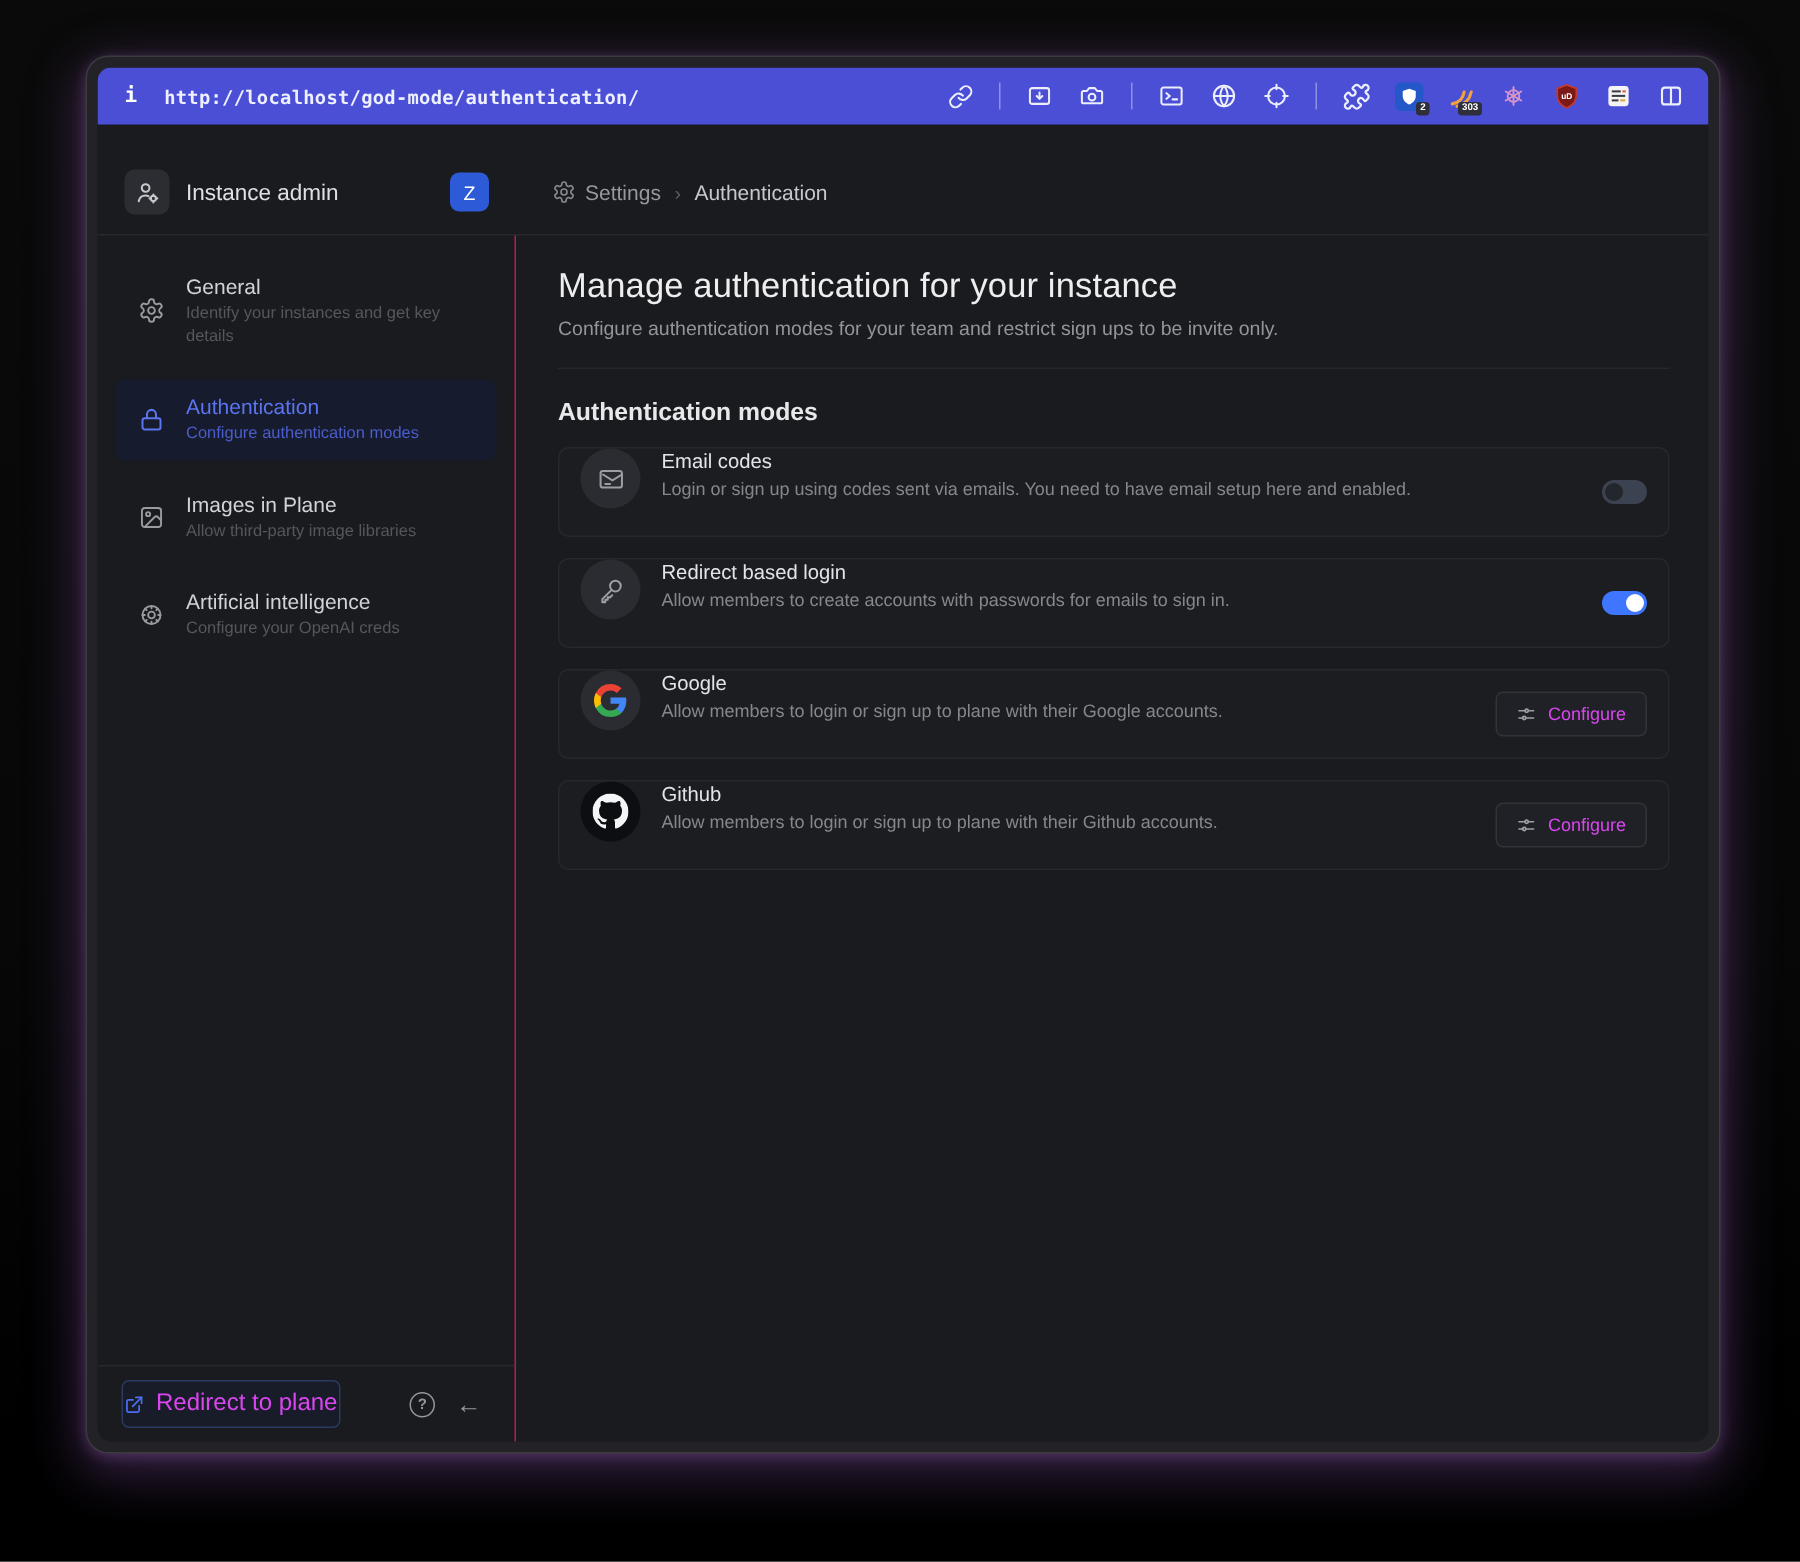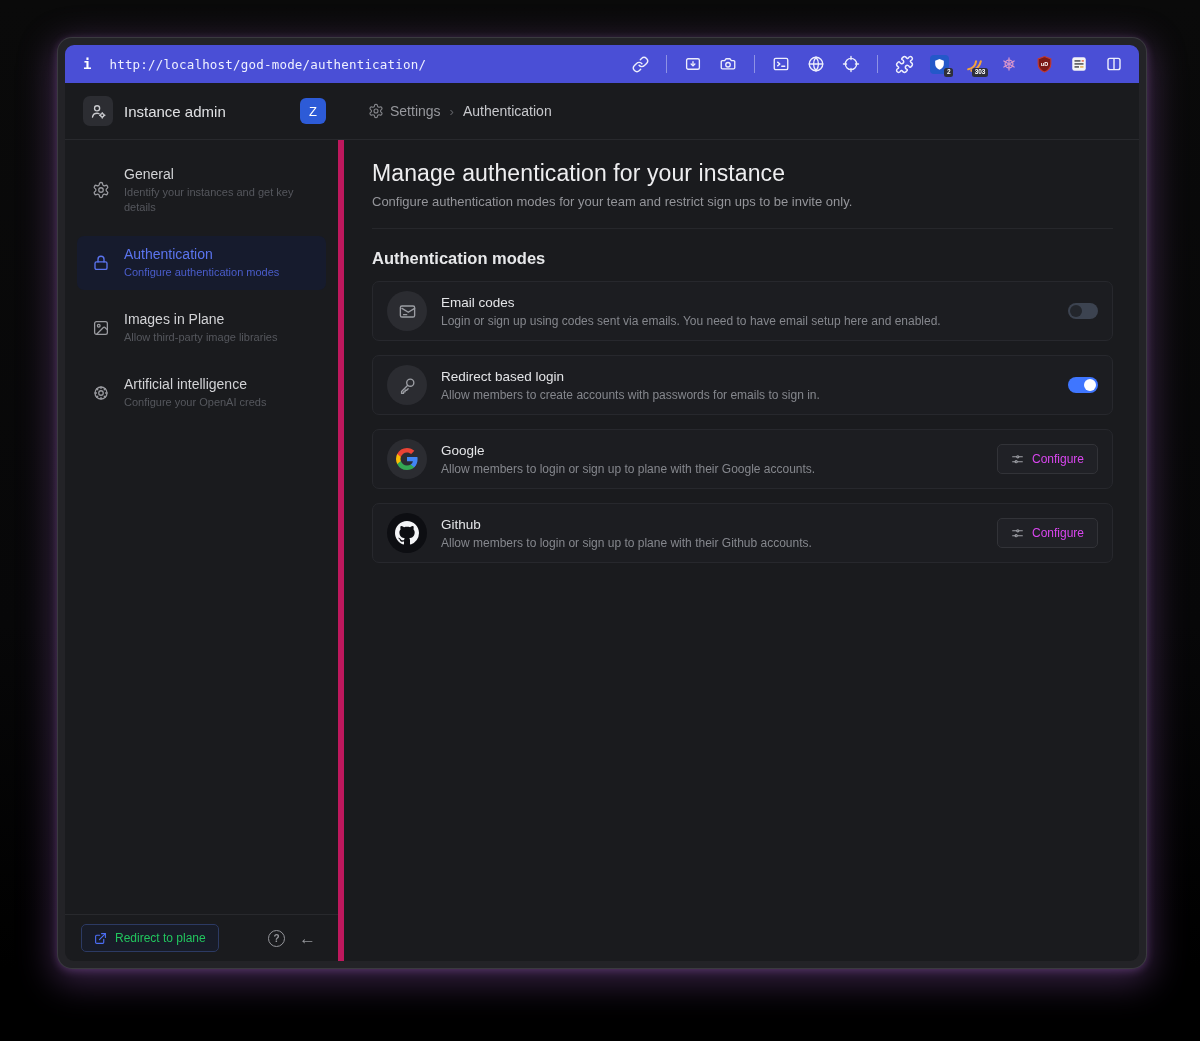--- a/index.html
+++ b/index.html
@@ -19,89 +19,89 @@
     width:100%; height:100%; border-radius:9px; overflow:hidden;
     background:#1a1b1e; display:flex; flex-direction:column;
   }
   
   .toolbar {
     height:38px; flex:0 0 38px; background:#4a4fd6;
     display:flex; align-items:center; padding:0 14px 0 18px; gap:10px;
   }
   .info-i { color:#fff; font-family:"DejaVu Sans Mono", monospace; font-weight:bold; font-size:14px; }
   .url {
-    color:#eef0ff; font-family:"DejaVu Sans Mono", monospace; font-weight:normal;
+    color:#eef0ff; font-family:"DejaVu Sans Mono", monospace; font-weight:bold;
     font-size:12.5px; letter-spacing:0.2px; margin-left:8px; flex:1 1 auto;
     white-space:nowrap; overflow:hidden;
   }
   .tb-icons { display:flex; align-items:center; gap:13px; }
   .tb-icons svg { display:block; }
   .tb-btn { position:relative; width:22px; height:22px; display:flex; align-items:center; justify-content:center; cursor:pointer; }
   .tb-div { width:1px; height:18px; background:rgba(255,255,255,0.38); margin:0 2px; }
   .badge {
     position:absolute; right:-3px; bottom:-2px; background:#2e2f3a; color:#fff;
     font-size:6.5px; font-weight:bold; line-height:1; padding:1.5px 2.5px; border-radius:2.5px;
   }
   .ext-sq { width:19px; height:19px; border-radius:4px; display:flex; align-items:center; justify-content:center; }
   
-  .app { flex:1; display:flex; flex-direction:column; min-height:0; }
+  .app { flex:1; display:flex; flex-direction:column; min-height:0;margin-top:17px; }
   .app-header { flex:0 0 57px; display:flex; align-items:center; border-bottom:1px solid #28292d; }
   .sb-header { flex:0 0 279px; display:flex; align-items:center; padding:0 18px; gap:11px; }
   .admin-ic {
     width:30px; height:30px; border-radius:7px; background:#2c2d32;
     display:flex; align-items:center; justify-content:center;
   }
   .sb-title { font-size:15px; color:#dfe0e3; font-weight:400; flex:1; }
   .avatar {
     width:26px; height:26px; border-radius:6px; background:#2d5bd7; color:#fff;
     display:flex; align-items:center; justify-content:center; font-size:13px; font-weight:500; cursor:pointer;
   }
   .breadcrumb { display:flex; align-items:center; gap:9px; padding-left:24px; font-size:14px; }
   .bc-section { color:#97989d; cursor:pointer; display:flex; align-items:center; gap:6px; }
   .bc-sep { color:#5d5e63; font-size:13px; }
   .bc-page { color:#c7c8cc; }
   
   .app-body { flex:1; display:flex; min-height:0; }
   .sidebar {
-    flex:0 0 279px; border-right:6px solid #be185d; display:flex; flex-direction:column;
+    flex:0 0 279px; border-right:1px solid #be185d; display:flex; flex-direction:column;
     padding:16px 12px 0 12px;
   }
   .nav-item {
     display:flex; gap:13px; padding:9px 12px 10px 14px; border-radius:7px; cursor:pointer;
     margin-bottom:11px; align-items:center;
   }
   .nav-item .ic { flex:0 0 20px; display:flex; align-items:center; justify-content:center; }
   .nav-item .tt { font-size:14px; color:#d2d3d6; font-weight:500; line-height:18px; }
   .nav-item .dd { font-size:11px; color:#55575d; line-height:15px; margin-top:2px; }
   .nav-item.active { background:#161b2d; }
   .nav-item.active .tt { color:#5b74ef; }
   .nav-item.active .dd { color:#4a5dcb; }
   .sb-footer {
     margin-top:auto; border-top:1px solid #28292d; margin-left:-12px; margin-right:-12px;
     padding:9px 22px 9px 16px; display:flex; align-items:center;
   }
   .redirect-btn {
     display:flex; align-items:center; gap:8px; border:1px solid #2c3a63; border-radius:5px;
-    padding:6px 12px; color:#22c55e; font-size:12px; font-weight:500; background:#181c28; cursor:pointer;
+    padding:6px 1px; color:#d946ef; font-size:16px; font-weight:500; background:#181c28; cursor:pointer;
   }
   .help-circ {
     margin-left:auto; width:17px; height:17px; border-radius:50%; border:1.4px solid #95969b;
     color:#95969b; font-size:10px; font-weight:bold; display:flex; align-items:center; justify-content:center; cursor:pointer;
   }
   .collapse-arrow { color:#95969b; font-size:17px; margin-left:14px; cursor:pointer; line-height:1; }
   
   .main { flex:1; padding:20px 26px 0 28px; overflow:hidden; }
   .page-title { font-size:23px; font-weight:500; color:#eeeef0; letter-spacing:0.1px; }
   .page-sub { font-size:13px; color:#94959a; margin-top:7px; }
   .hr { height:1px; background:#26272b; margin:19px 0 0 0; }
   .section-heading { font-size:16.5px; font-weight:600; color:#e7e8ea; margin-top:20px; }
   .cards { margin-top:13px; display:flex; flex-direction:column; gap:14px; }
   .card {
     border:1px solid #27282d; background:#1c1d21; border-radius:7px; height:60px;
-    display:flex; align-items:center; padding:0 14px; gap:14px;
+    display:flex; padding:0 14px; gap:14px;
   }
   .card-ic {
     width:40px; height:40px; border-radius:50%; background:#2b2c31;
     display:flex; align-items:center; justify-content:center; flex:0 0 40px;
   }
   .card-ic.gh { background:#0d0e12; }
   .card-tt { font-size:13.5px; font-weight:500; color:#e3e4e7; line-height:17px; }
   .card-dd { font-size:12px; color:#85878d; margin-top:3px; line-height:15px; }
   .card-right { margin-left:auto; display:flex; align-items:center; }
   

